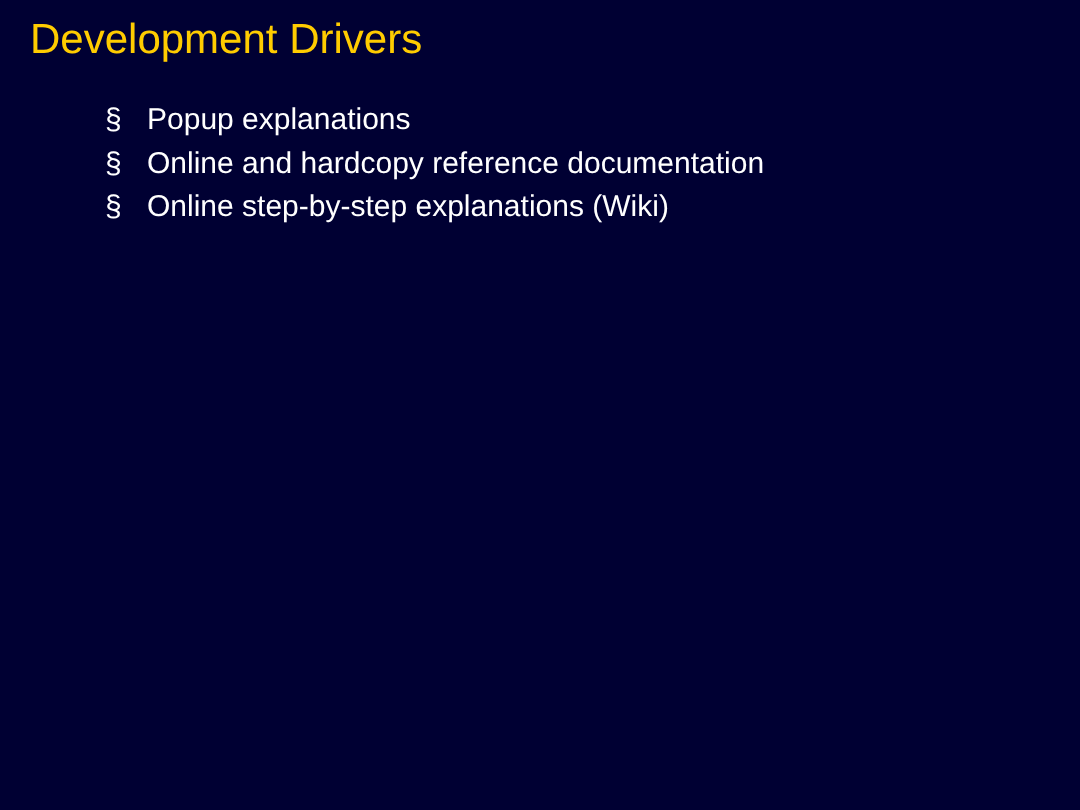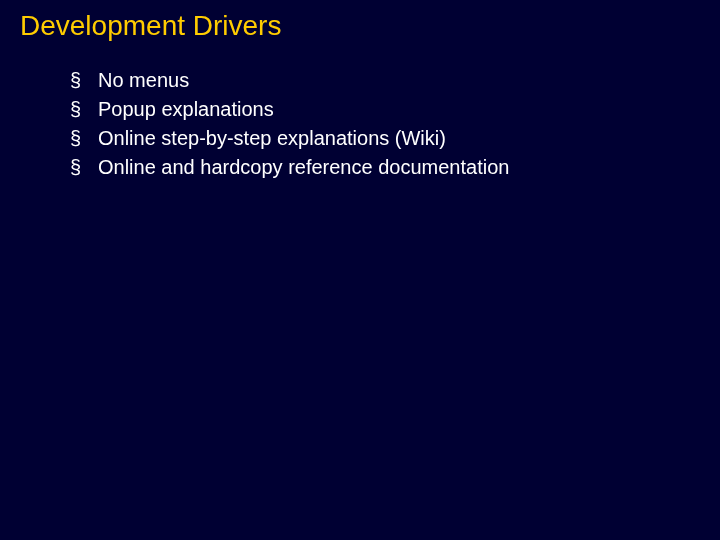--- a/index.html
+++ b/index.html
@@ -48,18 +48,17 @@
     top: 0;
     color: #ffffff;
   }
 </style>
 </head>
 <body>
 
 <div class="slide">
   <h1 class="title">Development Drivers</h1>
   <ul class="bullets">
-    <li>No menus</li>
     <li>Popup explanations</li>
+    <li>Online and hardcopy reference documentation</li>
     <li>Online step-by-step explanations (Wiki)</li>
-    <li>Online and hardcopy reference documentation</li>
   </ul>
 </div>
 
 </body></html>

